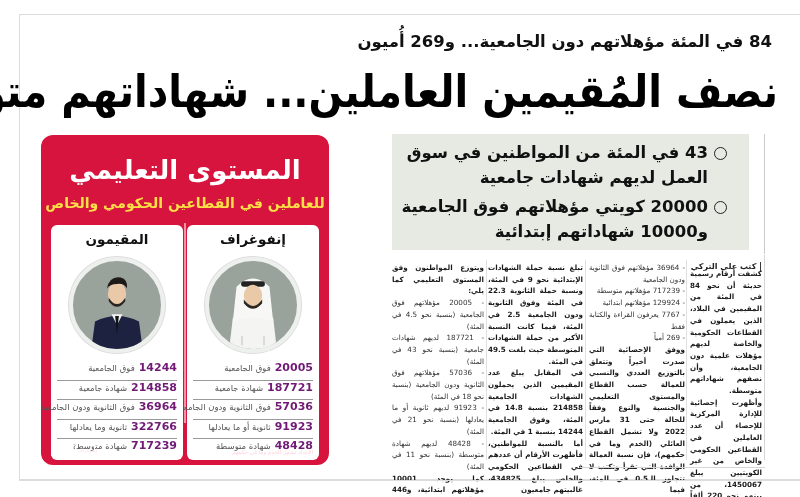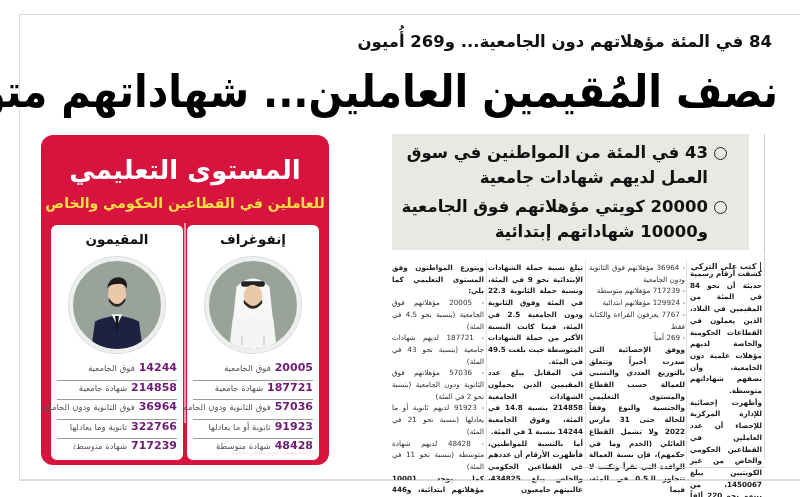--- a/index.html
+++ b/index.html
@@ -245,21 +245,21 @@
 <div class="text-col col3">
   <p>تبلغ نسبة حملة الشهادات الإبتدائية نحو 9 في المئة، ونسبة حملة الثانوية 22.3 في المئة وفوق الثانوية ودون الجامعية 2.5 في المئة، فيما كانت النسبة الأكبر من حملة الشهادات المتوسطة حيث بلغت 49.5 في المئة.</p>
   <p>في المقابل يبلغ عدد المقيمين الذين يحملون الشهادات الجامعية 214858 بنسبة 14.8 في المئة، وفوق الجامعية 14244 بنسبة 1 في المئة.</p>
   <p>أما بالنسبة للمواطنين، فأظهرت الأرقام أن عددهم في القطاعين الحكومي والخاص يبلغ 434825، غالبيتهم جامعيون</p>
 </div>
 
 <div class="text-col col4">
   <p>ويتوزع المواطنون وفق المستوى التعليمي كما يلي:</p>
   <div class="light">- 20005 مؤهلاتهم فوق الجامعية (بنسبة نحو 4.5 في المئة)</div>
   <div class="light">- 187721 لديهم شهادات جامعية (بنسبة نحو 43 في المئة)</div>
-  <div class="light">- 57036 مؤهلاتهم فوق الثانوية ودون الجامعية (بنسبة نحو 2 في المئة)</div>
+  <div class="light">- 57036 مؤهلاتهم فوق الثانوية ودون الجامعية (بنسبة نحو 18 في المئة)</div>
   <div class="light">- 91923 لديهم ثانوية أو ما يعادلها (بنسبة نحو 21 في المئة)</div>
   <div class="light">- 48428 لديهم شهادة متوسطة (بنسبة نحو 11 في المئة)</div>
   <p>كما يوجد 10001 مؤهلاتهم ابتدائية، و446 يقرأون ويكتبون فقط، واثنان أميان، إضافة إلى 19663 لم يتم تحديد مستواهم التعليمي</p>
 </div>
 
 <div class="col-rule" style="left:686px"></div>
 <div class="col-rule" style="left:585px"></div>
 <div class="col-rule" style="left:486px"></div>
 <div class="right-box-rule"></div>
 <div class="right-box-bottom"></div>

